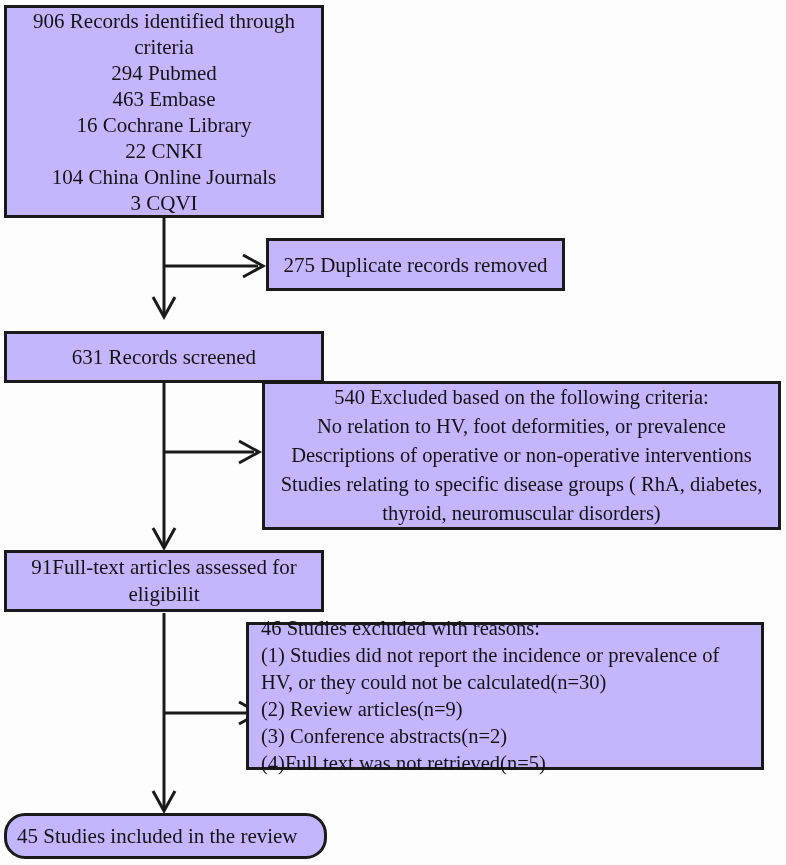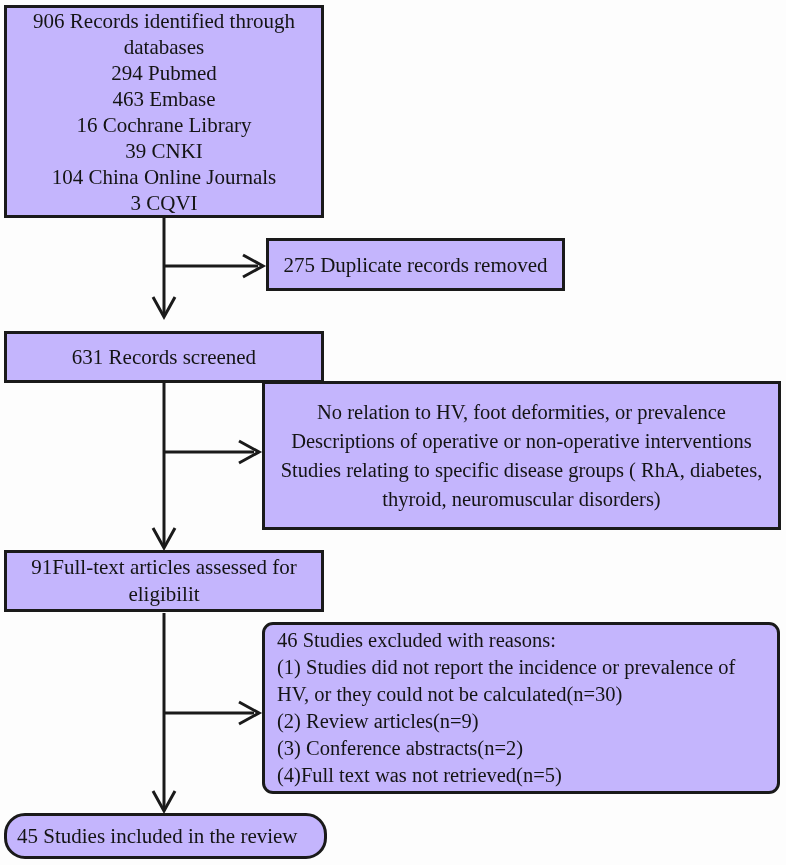--- a/index.html
+++ b/index.html
@@ -33,21 +33,21 @@
     font-size: 21px;
   }
   
   #box-identified        { left: 4px;   top: 5px;   width: 320px; height: 213px; }
   #box-duplicates        { left: 266px; top: 238px; width: 299px; height: 53px; }
   #box-screened          { left: 4px;   top: 331px; width: 320px; height: 52px; }
   #box-excluded-screen   { left: 262px; top: 381px; width: 519px; height: 149px; }
   #box-excluded-screen .ln { font-size: 20.5px; line-height: 29px; }
   #box-fulltext          { left: 4px;   top: 550px; width: 320px; height: 62px; }
   #box-fulltext .ln      { line-height: 27px; }
-  #box-excluded-fulltext { left: 262px; top: 622px; width: 518px; height: 172px; padding-left: 12px; border-radius: 11px; }
+  #box-excluded-fulltext { left: 246px; top: 622px; width: 518px; height: 148px; padding-left: 12px; }
   #box-excluded-fulltext .ln { font-size: 20.5px; line-height: 27px; }
   #box-included          { left: 4px;   top: 813px; width: 323px; height: 46px; padding-left: 10px; border-radius: 21px; }
   #connectors {
     position: absolute;
     left: 0; top: 0;
     width: 786px;
     height: 865px;
     pointer-events: none;
   }
   #connectors path, #connectors polyline {
@@ -77,38 +77,39 @@
 
     <path d="M164,613 L164,809"></path>
     <polyline points="153,791 164,811 175,791"></polyline>
 
     <path d="M164,713 L254,713"></path>
     <polyline points="239,702 259,713 239,724"></polyline>
   </svg>
 
   <div id="box-identified" class="box center">
     <div class="ln">906 Records identified through</div>
-    <div class="ln">databases</div>
+    <div class="ln">criteria</div>
     <div class="ln">294 Pubmed</div>
     <div class="ln">463 Embase</div>
     <div class="ln">16 Cochrane Library</div>
-    <div class="ln">39 CNKI</div>
+    <div class="ln">22 CNKI</div>
     <div class="ln">104 China Online Journals</div>
     <div class="ln">3 CQVI</div>
   </div>
 
   <div id="box-duplicates" class="box center">
     <div class="ln">275 Duplicate records removed</div>
   </div>
 
   <div id="box-screened" class="box center">
     <div class="ln">631 Records screened</div>
   </div>
 
   <div id="box-excluded-screen" class="box center">
+    <div class="ln">540 Excluded based on the following criteria:</div>
     <div class="ln">No relation to HV, foot deformities, or prevalence</div>
     <div class="ln">Descriptions of operative or non-operative interventions</div>
     <div class="ln">Studies relating to specific disease groups ( RhA, diabetes,</div>
     <div class="ln">thyroid, neuromuscular disorders)</div>
   </div>
 
   <div id="box-fulltext" class="box center">
     <div class="ln">91Full-text articles assessed for</div>
     <div class="ln">eligibilit</div>
   </div>

